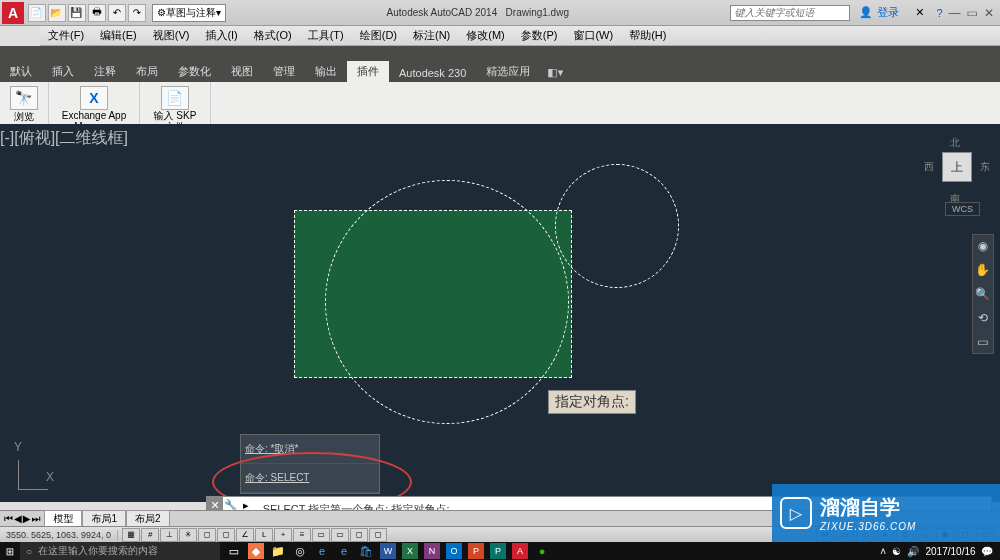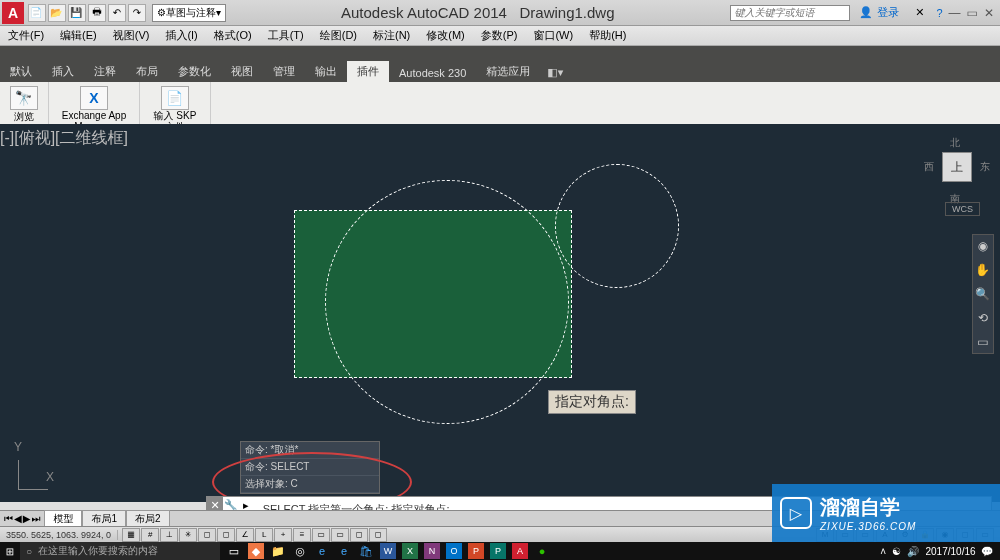--- a/index.html
+++ b/index.html
@@ -4,27 +4,27 @@
 <style>
 * { margin:0; padding:0; box-sizing:border-box; font-family:"Microsoft YaHei",sans-serif; }
 body { width:1000px; height:560px; overflow:hidden; background:#e0e0e0; position:relative; }
 
 
 .titlebar { height:26px; background:linear-gradient(#d8d8d8,#c8c8c8); display:flex; align-items:center; font-size:11px; border-bottom:1px solid #999; }
 .logo { width:22px; height:22px; background:#d02030; color:#fff; font-weight:bold; display:flex; align-items:center; justify-content:center; margin-left:2px; font-size:14px; }
 .qat { display:flex; gap:2px; margin-left:4px; align-items:center; }
 .qat-btn { width:18px; height:18px; background:#f0f0f0; border:1px solid #aaa; display:flex; align-items:center; justify-content:center; font-size:10px; cursor:pointer; }
 .ws-combo { height:18px; background:#fff; border:1px solid #888; font-size:10px; padding:0 4px; display:flex; align-items:center; margin-left:6px; }
-.title-center { flex:1; text-align:center; font-size:15px; color:#333; }
+.title-center { flex:1; text-align:center; font-size:10px; color:#333; }
 .search-top { width:120px; height:16px; background:#fff; border:1px solid #888; font-size:10px; padding:0 4px; color:#888; font-style:italic; }
 .login { display:flex; align-items:center; gap:4px; margin:0 10px; font-size:11px; color:#0066cc; }
 .win-btns { display:flex; gap:6px; margin-right:6px; font-size:12px; color:#555; }
 
 
-.menubar { height:20px; background:linear-gradient(#e8e8e8,#d8d8d8); display:flex; align-items:center; font-size:11px; border-bottom:1px solid #aaa; }
+.menubar { height:20px; background:linear-gradient(#e8e8e8,#d8d8d8); display:flex; align-items:center; font-size:11px; border-bottom:1px solid #aaa;margin-left:40px; }
 .menubar span { padding:0 8px; cursor:pointer; }
 
 
 .ribbon-tabs { height:36px; background:#4a4a48; display:flex; align-items:flex-end; font-size:11px; }
 .rtab { padding:3px 10px; color:#ddd; cursor:pointer; }
 .rtab.active { background:#eeeeec; color:#333; }
 .rtab-help { margin-left:4px; color:#ccc; padding:3px; }
 
 
 .ribbon { height:58px; background:#eeeeec; display:flex; border-bottom:1px solid #888; }
@@ -52,21 +52,21 @@
 .circle1 { position:absolute; left:325px; top:56px; width:244px; height:244px; border:1px dashed #fff; border-radius:50%; }
 .circle2 { position:absolute; left:555px; top:40px; width:124px; height:124px; border:1px dashed #fff; border-radius:50%; }
 .tooltip { position:absolute; left:548px; top:266px; background:#ded7c8; border:1px solid #888; font-size:14px; padding:2px 6px; color:#333; }
 .ucs { position:absolute; left:12px; bottom:20px; color:#888; font-size:12px; }
 .ucs .y { position:absolute; bottom:28px; left:2px; }
 .ucs .x { position:absolute; bottom:-2px; left:34px; }
 .ucs-lines { position:absolute; left:18px; bottom:12px; width:30px; height:30px; border-left:1px solid #888; border-bottom:1px solid #888; }
 
 
 .cmd-hist { position:absolute; left:240px; bottom:8px; width:140px; background:#3a4450; border:1px solid #666; font-size:10px; color:#ccc; }
-.cmd-hist div { padding:1px 4px; border-bottom:1px solid #4a5460; }
+.cmd-hist div { padding:7px 4px; border-bottom:1px solid #4a5460;text-decoration:underline; }
 .red-ellipse { position:absolute; left:212px; bottom:-10px; width:200px; height:60px; border:2px solid #d04040; border-radius:50%; pointer-events:none; }
 
 
 .cmdline { position:absolute; left:206px; bottom:46px; right:8px; height:18px; background:#fff; display:flex; align-items:center; font-size:11px; border:1px solid #888; }
 .cmdline .close { width:16px; background:#888; color:#fff; text-align:center; cursor:pointer; height:100%; line-height:16px; }
 .cmdline .wrench { width:16px; text-align:center; color:#666; }
 .cmdline .prompt { padding:0 4px; color:#333;margin-top:8px; }
 
 
 .layout-tabs { position:absolute; bottom:34px; left:0; right:0; height:16px; background:#d0d0d0; display:flex; align-items:center; font-size:10px; border-top:1px solid #888; }
@@ -218,21 +218,20 @@
 
   <div class="ucs">
     <span class="y">Y</span>
       <span class="x">X</span>
   </div>
   <div class="ucs-lines"></div>
 
   <div class="cmd-hist">
     <div>命令: *取消*</div>
     <div>命令: SELECT</div>
-    <div>选择对象: C</div>
   </div>
   <div class="red-ellipse"></div>
 </div>
 
 <div class="cmdline">
   <div class="close">✕</div>
   <div class="wrench">🔧</div>
   <span style="padding:0 4px">▸_</span>
   <span class="prompt">SELECT 指定第一个角点:  指定对角点:</span>
 </div>

